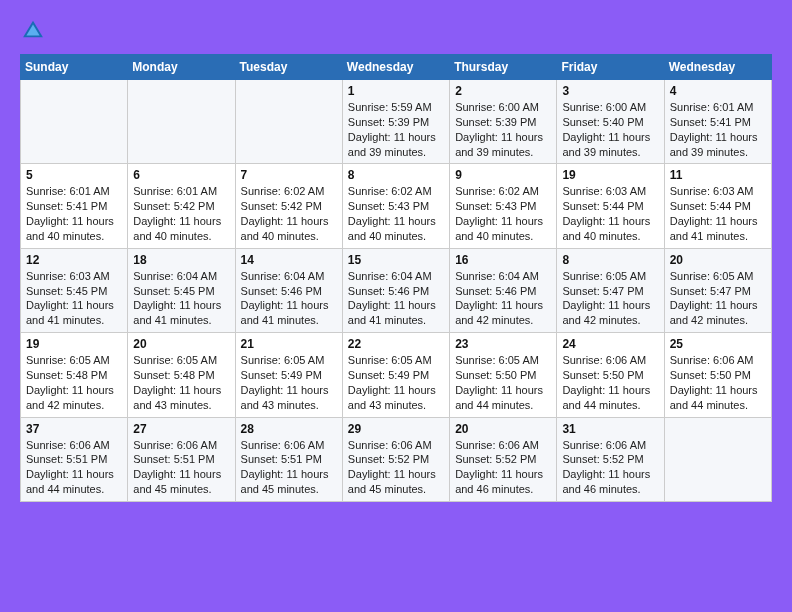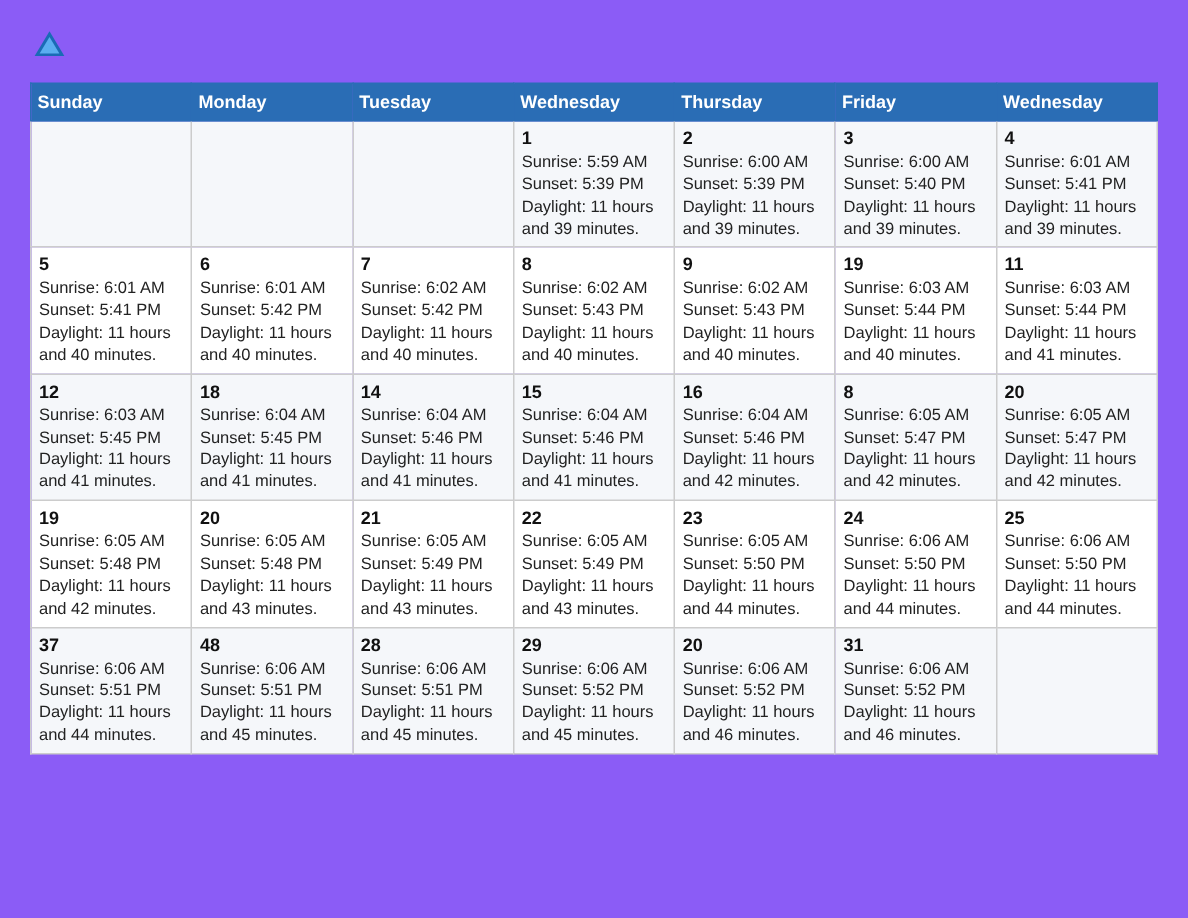--- a/index.html
+++ b/index.html
@@ -296,21 +296,21 @@
           </td>
         </tr>
         <tr>
           <td>
             <div class="day-number">37</div>
             <div class="day-info" style="white-space: pre-line;">Sunrise: 6:06 AM
 Sunset: 5:51 PM
 Daylight: 11 hours and 44 minutes.</div>
           </td>
           <td>
-            <div class="day-number">48</div>
+            <div class="day-number">27</div>
             <div class="day-info" style="white-space: pre-line;">Sunrise: 6:06 AM
 Sunset: 5:51 PM
 Daylight: 11 hours and 45 minutes.</div>
           </td>
           <td>
             <div class="day-number">28</div>
             <div class="day-info" style="white-space: pre-line;">Sunrise: 6:06 AM
 Sunset: 5:51 PM
 Daylight: 11 hours and 45 minutes.</div>
           </td>

